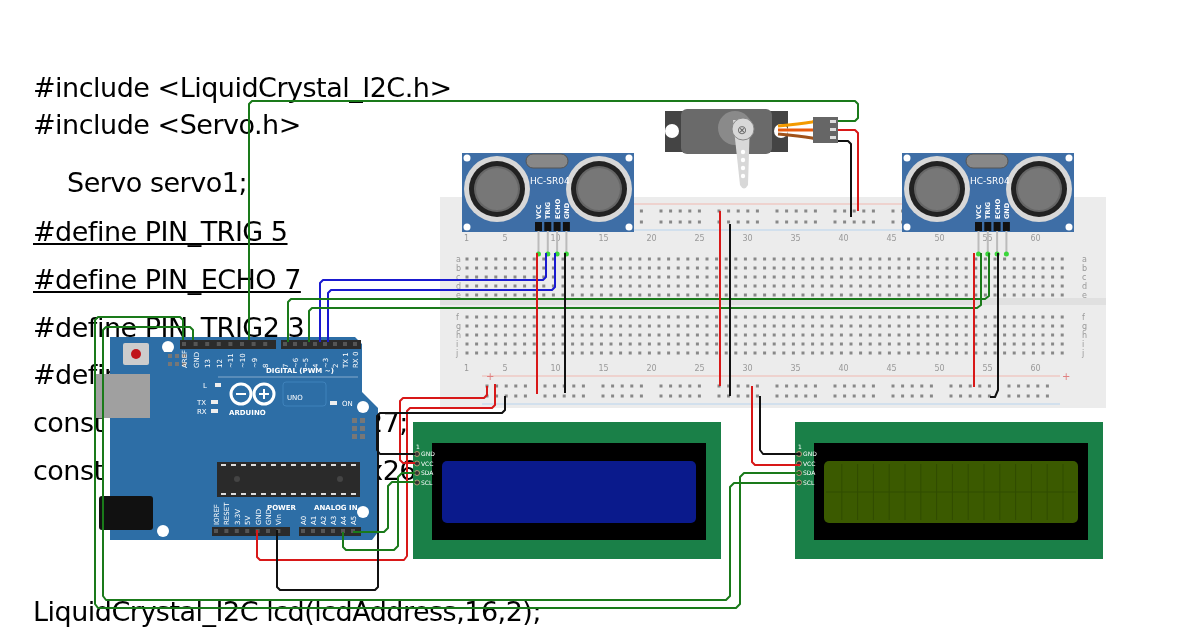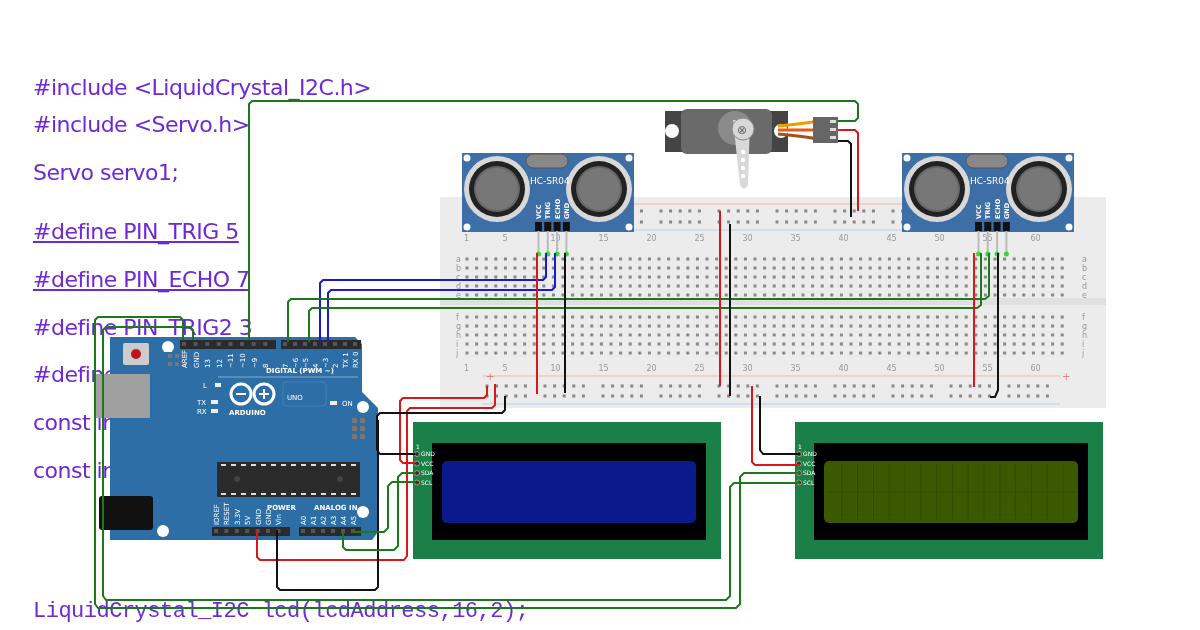--- a/index.html
+++ b/index.html
@@ -1,39 +1,39 @@
 <!DOCTYPE html>
 <html><head>
 <meta charset="utf-8">
 <style>
   html,body{margin:0;padding:0;background:#ffffff;}
   body{width:1200px;height:630px;position:relative;overflow:hidden;font-family:"DejaVu Sans",sans-serif;}
   #code{position:absolute;left:33px;top:70px;margin:0;z-index:0;}
-  .code-line{position:absolute;left:0;white-space:pre;color:#6d28d9;font-family:"DejaVu Sans",sans-serif;font-size:22px;letter-spacing:-0.5px;line-height:36px;}
+  .code-line{position:absolute;left:0;white-space:pre;color:#000000;font-family:"DejaVu Sans",sans-serif;font-size:27px;letter-spacing:-0.5px;line-height:36px;}
   #scene{position:absolute;left:0;top:0;z-index:1;}
   .bb-lbl{font-family:"DejaVu Sans",sans-serif;font-size:8px;fill:#999;}
   .pin-lbl{font-family:"DejaVu Sans",sans-serif;font-size:6.5px;fill:#ffffff;font-weight:bold;}
   .ard-lbl{font-family:"DejaVu Sans",sans-serif;font-size:7px;fill:#ffffff;}
   .sensor-lbl{font-family:"DejaVu Sans",sans-serif;font-size:9px;fill:#ffffff;}
   .lcd-pin-lbl{font-family:"DejaVu Sans",sans-serif;font-size:6px;fill:#ffffff;}
 </style>
 </head>
 <body>
 
 <div id="code">
     <div class="code-line" style="top: 0px;">#include &lt;LiquidCrystal_I2C.h&gt;</div>
     <div class="code-line" style="top: 37px;">#include &lt;Servo.h&gt;</div>
-    <div class="code-line" style="top: 85px;">Servo servo1;</div>
+    <div class="code-line" style="top: 95px; margin-left: 34px;">Servo servo1;</div>
     <div class="code-line" style="top: 143.7px; text-decoration: underline;">#define PIN_TRIG 5</div>
     <div class="code-line" style="top: 191.6px; text-decoration: underline;">#define PIN_ECHO 7</div>
     <div class="code-line" style="top: 239.5px;">#define PIN_TRIG2 3</div>
     <div class="code-line" style="top: 287.4px;">#define PIN_ECHO2 4</div>
     <div class="code-line" style="top: 335.3px;">const int lcdAddress = 0x27;</div>
     <div class="code-line" style="top: 383.2px;">const int lcdAddress2 = 0x26;</div>
-    <div class="code-line" style="top: 524px; font-family: Liberation Mono, monospace;">LiquidCrystal_I2C lcd(lcdAddress,16,2);</div>
+    <div class="code-line" style="top: 524px;">LiquidCrystal_I2C lcd(lcdAddress,16,2);</div>
   </div>
 
 <svg id="scene" width="1200" height="630" viewBox="0 0 1200 630">
 
   <g id="breadboard">
     <rect x="440" y="197" width="666" height="211" fill="#ececec"></rect>
     <rect x="440" y="298" width="666" height="7" fill="#e0e0e0"></rect>
     <line x1="482" y1="204" x2="1060" y2="204" stroke="#f0b8b0" stroke-width="1"></line>
     <line x1="482" y1="230" x2="1060" y2="230" stroke="#b8d4ee" stroke-width="1"></line>
     <line x1="482" y1="376" x2="1060" y2="376" stroke="#f0b8b0" stroke-width="1"></line>

